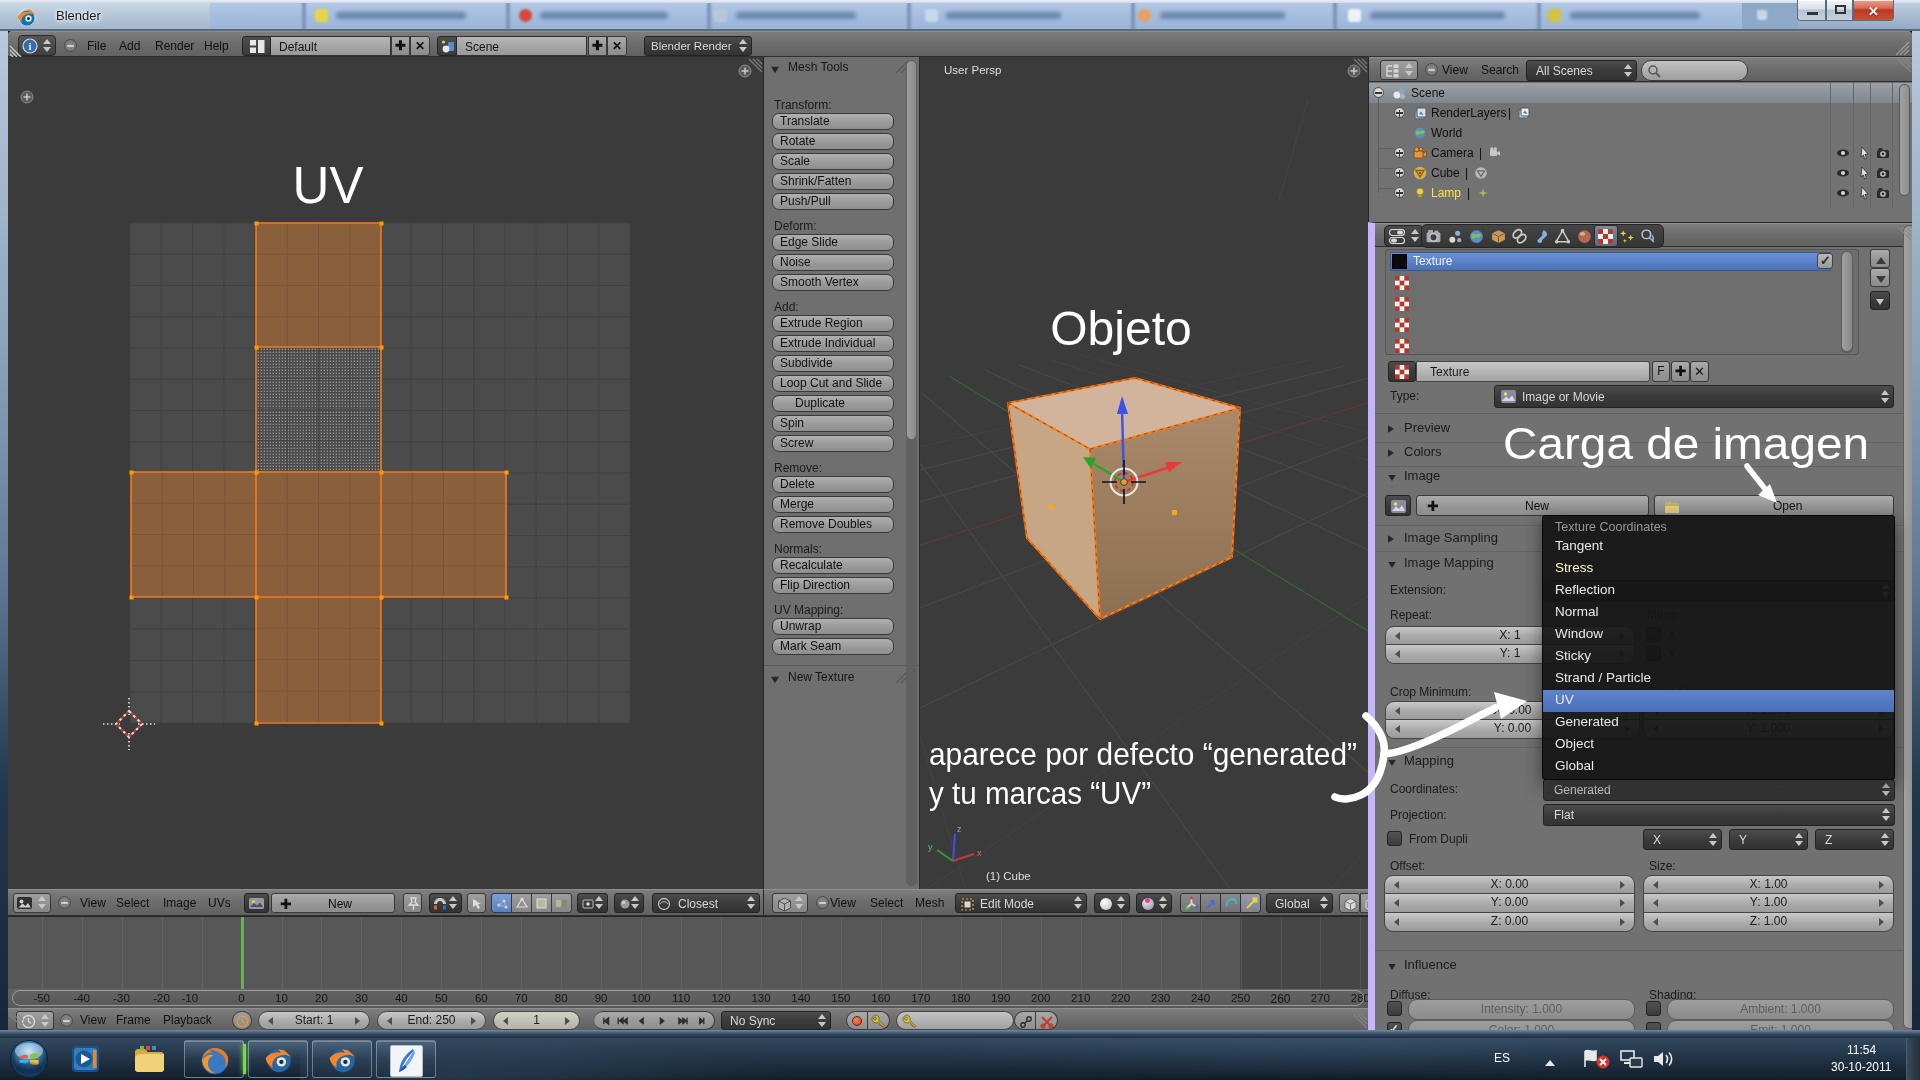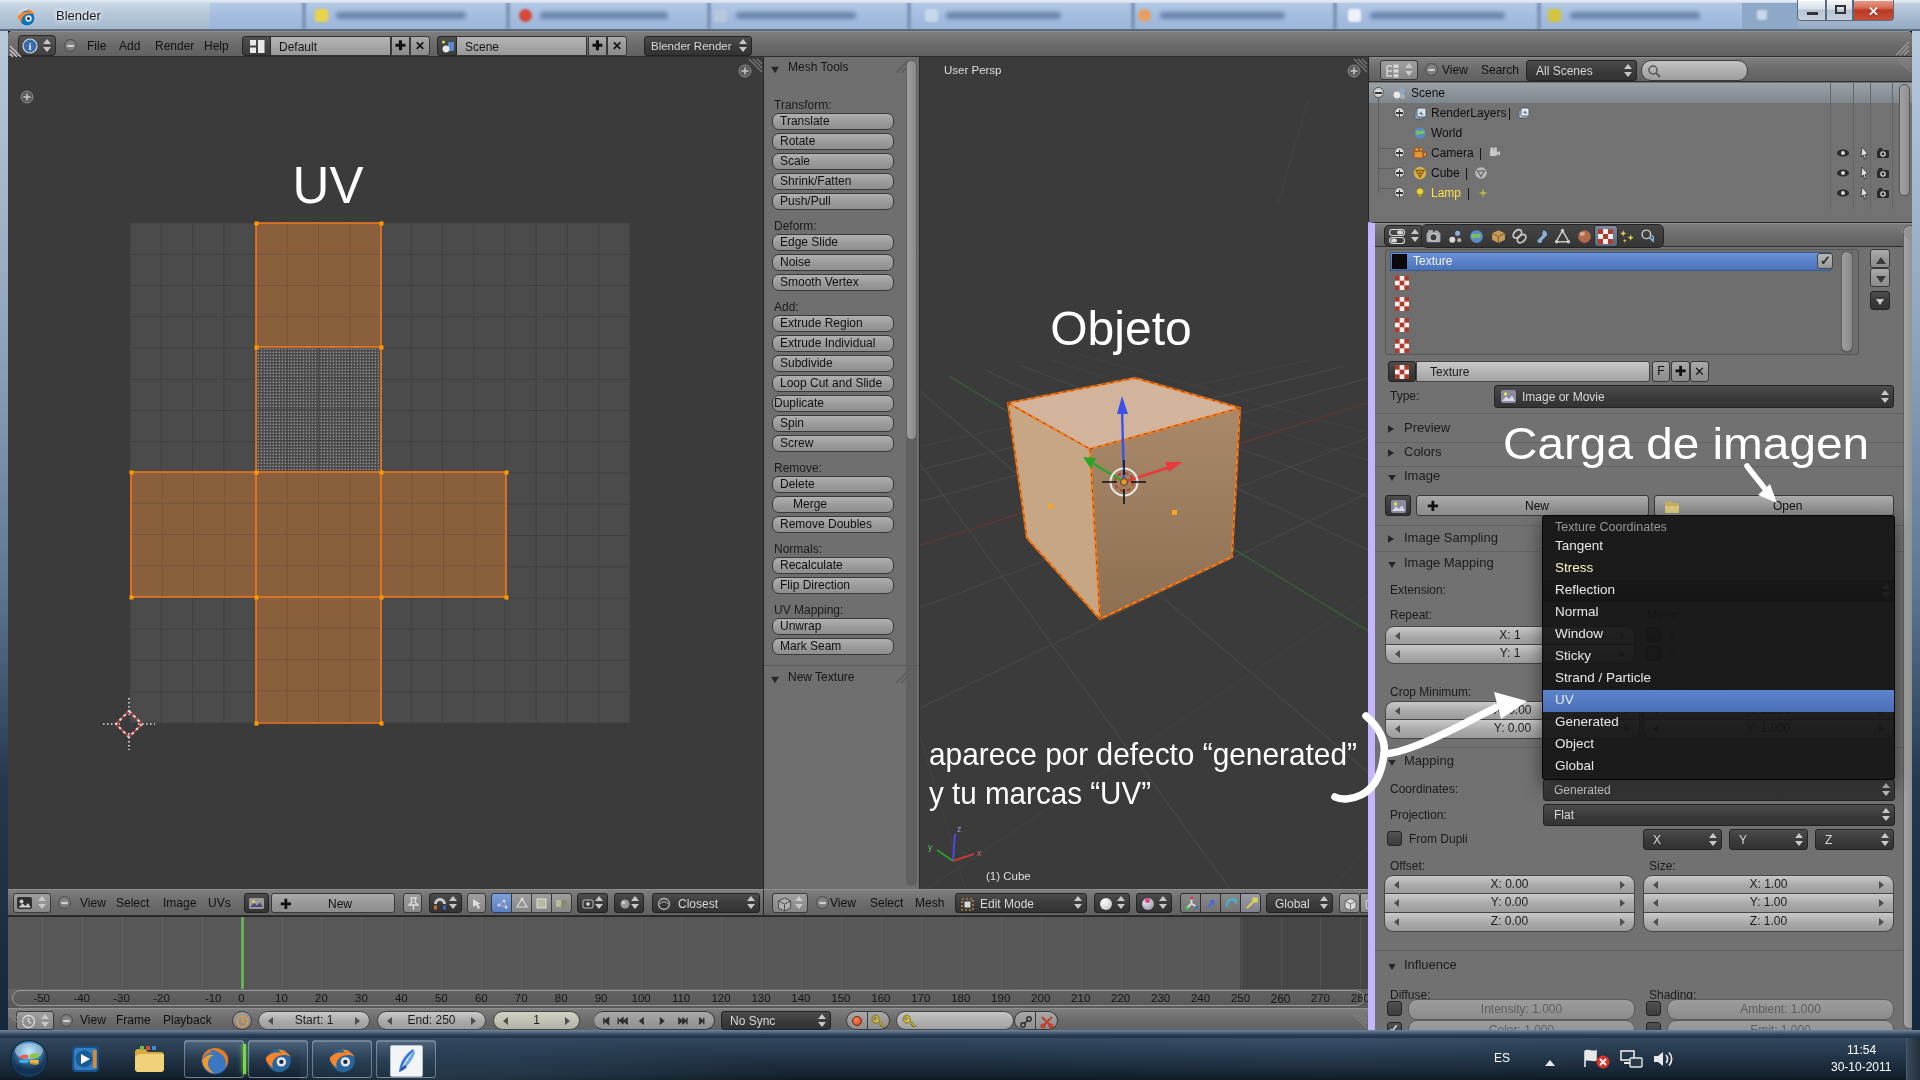--- a/index.html
+++ b/index.html
@@ -320,26 +320,26 @@
 <div class="btn abs tsb" style="left:8px;top:136px;width:122px;height:17px;line-height:15px;text-align:left;padding-left:7px">Push/Pull</div>
 <span class="lbl abs" style="left:10px;top:162px">Deform:</span>
 <div class="btn abs tsb" style="left:8px;top:177px;width:122px;height:17px;line-height:15px;text-align:left;padding-left:7px">Edge Slide</div>
 <div class="btn abs tsb" style="left:8px;top:197px;width:122px;height:17px;line-height:15px;text-align:left;padding-left:7px">Noise</div>
 <div class="btn abs tsb" style="left:8px;top:217px;width:122px;height:17px;line-height:15px;text-align:left;padding-left:7px">Smooth Vertex</div>
 <span class="lbl abs" style="left:10px;top:243px">Add:</span>
 <div class="btn abs tsb" style="left:8px;top:258px;width:122px;height:17px;line-height:15px;text-align:left;padding-left:7px">Extrude Region</div>
 <div class="btn abs tsb" style="left:8px;top:278px;width:122px;height:17px;line-height:15px;text-align:left;padding-left:7px">Extrude Individual</div>
 <div class="btn abs tsb" style="left:8px;top:298px;width:122px;height:17px;line-height:15px;text-align:left;padding-left:7px">Subdivide</div>
 <div class="btn abs tsb" style="left:8px;top:318px;width:122px;height:17px;line-height:15px;text-align:left;padding-left:7px">Loop Cut and Slide</div>
-<div class="btn abs tsb" style="left:8px;top:338px;width:122px;height:17px;line-height:15px;text-align:left;padding-left:1px">Duplicate</div>
+<div class="btn abs tsb" style="left:8px;top:338px;width:122px;height:17px;line-height:15px;text-align:left;padding-left:22px">Duplicate</div>
 <div class="btn abs tsb" style="left:8px;top:358px;width:122px;height:17px;line-height:15px;text-align:left;padding-left:7px">Spin</div>
 <div class="btn abs tsb" style="left:8px;top:378px;width:122px;height:17px;line-height:15px;text-align:left;padding-left:7px">Screw</div>
 <span class="lbl abs" style="left:10px;top:404px">Remove:</span>
 <div class="btn abs tsb" style="left:8px;top:419px;width:122px;height:17px;line-height:15px;text-align:left;padding-left:7px">Delete</div>
-<div class="btn abs tsb" style="left:8px;top:439px;width:122px;height:17px;line-height:15px;text-align:left;padding-left:20px">Merge</div>
+<div class="btn abs tsb" style="left:8px;top:439px;width:122px;height:17px;line-height:15px;text-align:left;padding-left:7px">Merge</div>
 <div class="btn abs tsb" style="left:8px;top:459px;width:122px;height:17px;line-height:15px;text-align:left;padding-left:7px">Remove Doubles</div>
 <span class="lbl abs" style="left:10px;top:485px">Normals:</span>
 <div class="btn abs tsb" style="left:8px;top:500px;width:122px;height:17px;line-height:15px;text-align:left;padding-left:7px">Recalculate</div>
 <div class="btn abs tsb" style="left:8px;top:520px;width:122px;height:17px;line-height:15px;text-align:left;padding-left:7px">Flip Direction</div>
 <span class="lbl abs" style="left:10px;top:546px">UV Mapping:</span>
 <div class="btn abs tsb" style="left:8px;top:561px;width:122px;height:17px;line-height:15px;text-align:left;padding-left:7px">Unwrap</div>
 <div class="btn abs tsb" style="left:8px;top:581px;width:122px;height:17px;line-height:15px;text-align:left;padding-left:7px">Mark Seam</div>
 <div class="abs" style="left:0;top:608px;width:156px;height:1px;background:#5a5a5a"></div>
       <div class="abs" style="left:6px;top:616px"><span class="tri-d" style="transform:scale(.8)"></span></div>
       <span class="lbl abs" style="left:24px;top:613px;color:#161616">New Texture</span>
@@ -1020,21 +1020,21 @@
 <div class="abs" style="left:1232.5px;top:0;width:1px;height:72px;background:rgba(255,255,255,0.07)"></div>
 <div class="abs" style="left:1272.5px;top:0;width:1px;height:72px;background:rgba(255,255,255,0.07)"></div>
 <div class="abs" style="left:1312.4px;top:0;width:1px;height:72px;background:rgba(255,255,255,0.07)"></div>
 <div class="abs" style="left:1352.4px;top:0;width:1px;height:72px;background:rgba(255,255,255,0.07)"></div>
 <div class="abs" style="left:233px;top:0;width:2.5px;height:91px;background:#62b052"></div>
 <div class="abs" style="left:0;top:72px;width:1360px;height:19px;background:linear-gradient(#646464,#585858)"></div>
 <span class="abs" style="left:13.7px;top:75px;width:40px;text-align:center;color:#161616;font-size:11.5px">-50</span>
 <span class="abs" style="left:53.7px;top:75px;width:40px;text-align:center;color:#161616;font-size:11.5px">-40</span>
 <span class="abs" style="left:93.6px;top:75px;width:40px;text-align:center;color:#161616;font-size:11.5px">-30</span>
 <span class="abs" style="left:133.6px;top:75px;width:40px;text-align:center;color:#161616;font-size:11.5px">-20</span>
-<span class="abs" style="left:173.5px;top:75px;width:40px;text-align:right;color:#161616;font-size:11.5px">-10</span>
+<span class="abs" style="left:173.5px;top:75px;width:40px;text-align:left;color:#161616;font-size:11.5px">-10</span>
 <span class="abs" style="left:213.5px;top:75px;width:40px;text-align:center;color:#161616;font-size:11.5px">0</span>
 <span class="abs" style="left:253.5px;top:75px;width:40px;text-align:center;color:#161616;font-size:11.5px">10</span>
 <span class="abs" style="left:293.4px;top:75px;width:40px;text-align:center;color:#161616;font-size:11.5px">20</span>
 <span class="abs" style="left:333.4px;top:75px;width:40px;text-align:center;color:#161616;font-size:11.5px">30</span>
 <span class="abs" style="left:373.3px;top:75px;width:40px;text-align:center;color:#161616;font-size:11.5px">40</span>
 <span class="abs" style="left:413.3px;top:75px;width:40px;text-align:center;color:#161616;font-size:11.5px">50</span>
 <span class="abs" style="left:453.3px;top:75px;width:40px;text-align:center;color:#161616;font-size:11.5px">60</span>
 <span class="abs" style="left:493.2px;top:75px;width:40px;text-align:center;color:#161616;font-size:11.5px">70</span>
 <span class="abs" style="left:533.2px;top:75px;width:40px;text-align:center;color:#161616;font-size:11.5px">80</span>
 <span class="abs" style="left:573.1px;top:75px;width:40px;text-align:center;color:#161616;font-size:11.5px">90</span>

